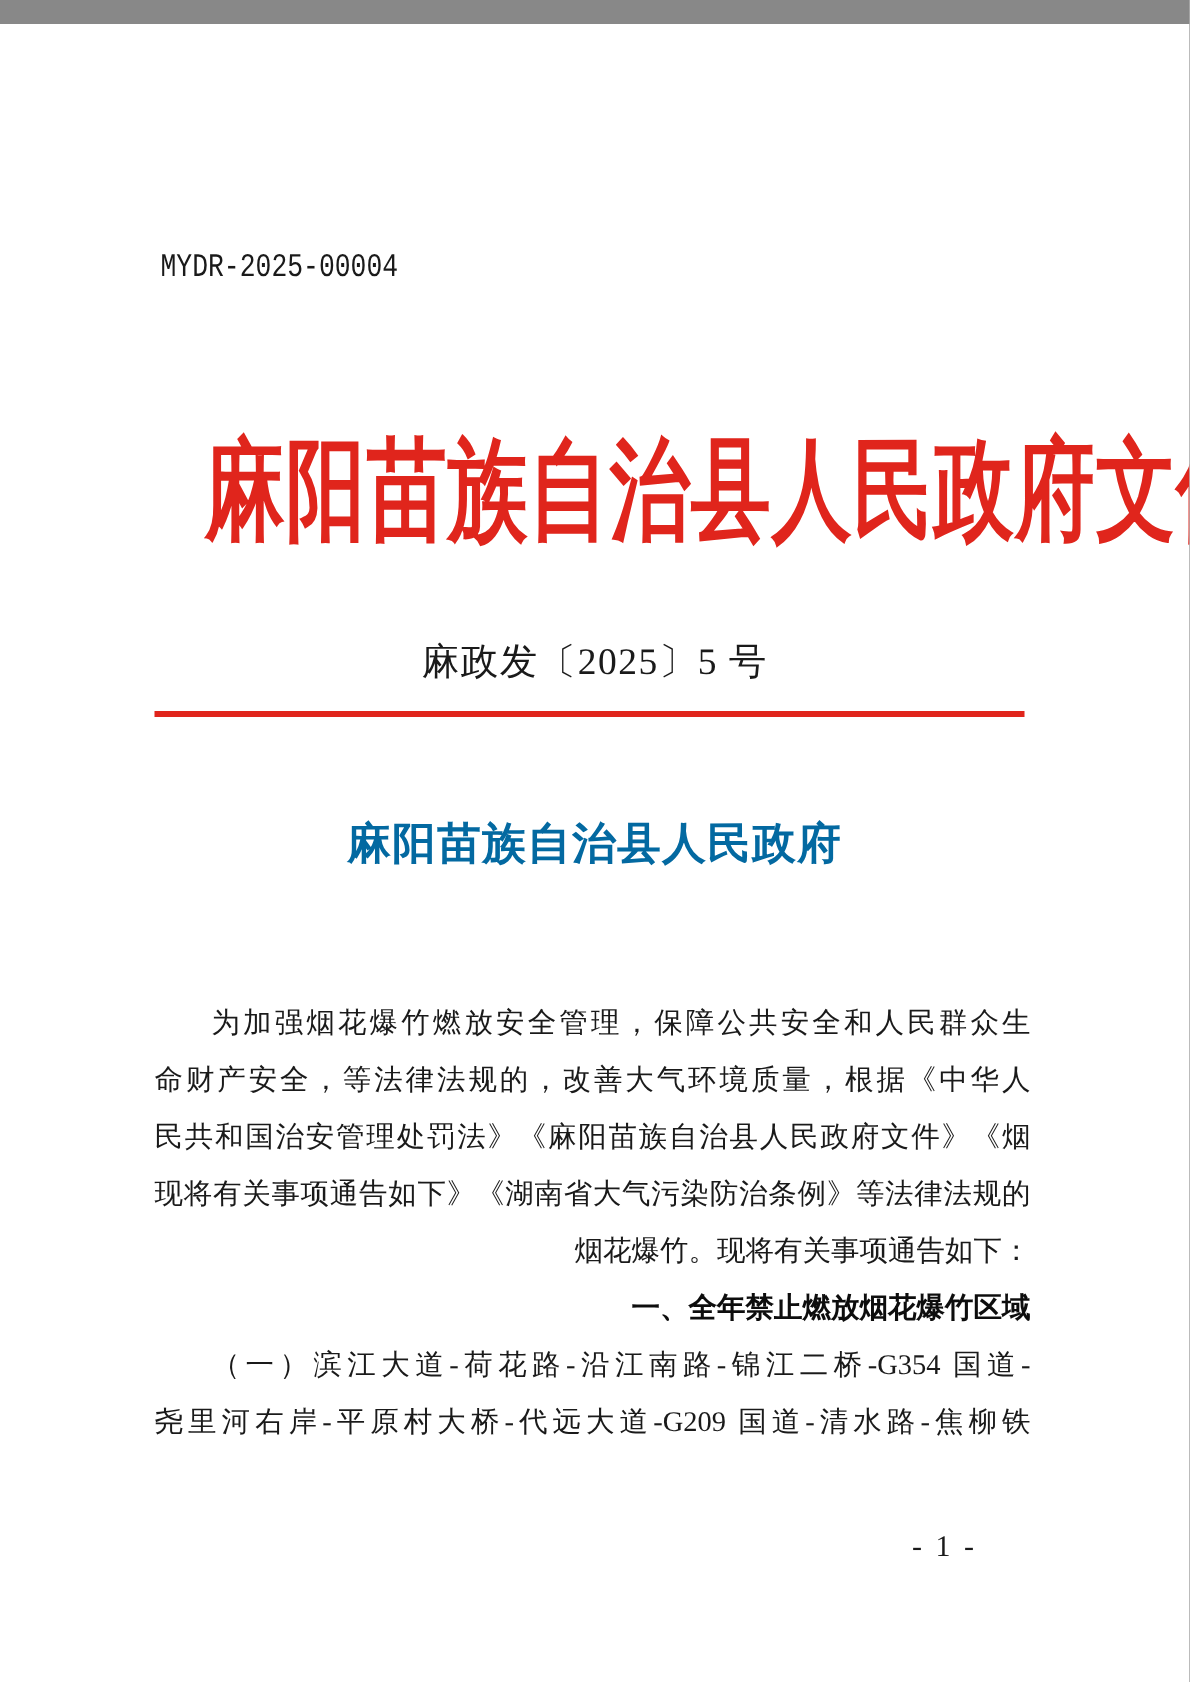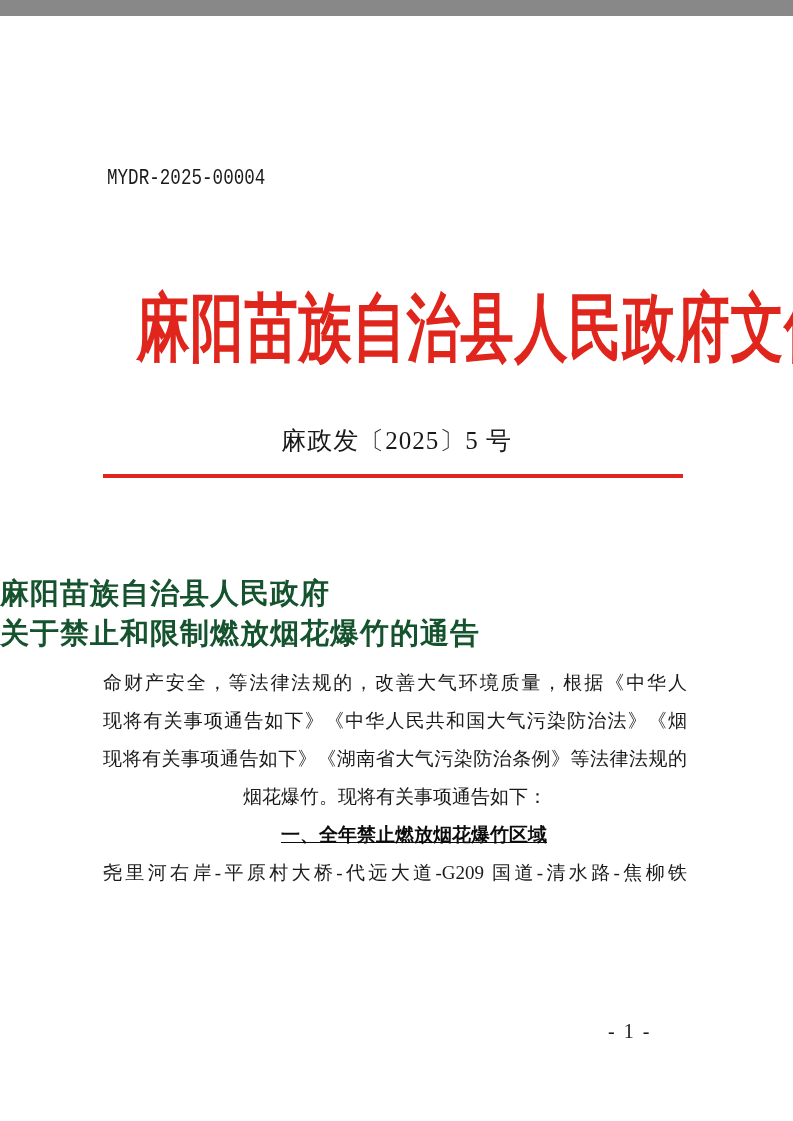--- a/index.html
+++ b/index.html
@@ -62,56 +62,56 @@
   .red-rule {
     position: absolute;
     top: 458px;
     left: 103px;
     width: 580px;
     height: 4px;
     background: #e0251c;
   }
   .doc-title {
     position: absolute;
-    top: 557px;
+    top: 527px;
     left: 0;
     width: 100%;
+    text-align: center;
     font-size: 29px;
     font-weight: bold;
     line-height: 40px;
-    color: #14532d;
+    color: #0369a1;
     letter-spacing: 1px;
   }
   .body-text {
     position: absolute;
     top: 648px;
     left: 103px;
     width: 584px;
   }
   .line {
     font-size: 19px;
     line-height: 38px;
     height: 38px;
     color: #1a1a1a;
-    text-align: center;
+    text-align: right;
     white-space: normal;
   }
   .line.indent {
     text-indent: 2em;
   }
   .line.fill {
     text-align: justify;
     text-align-last: justify;
   }
   .line.section-heading {
     font-family: "Liberation Sans", "DejaVu Sans", sans-serif;
     font-weight: bold;
     font-size: 19px;
     color: #0d0d0d;
-    text-decoration: underline;
   }
   .page-number {
     position: absolute;
     top: 1004px;
     left: 608px;
     font-size: 20px;
     letter-spacing: 2px;
     color: #1a1a1a;
   }
 </style>
@@ -127,27 +127,28 @@
   <div class="red-title">
     <span class="red-title-inner">麻阳苗族自治县人民政府文件</span>
   </div>
 
   <div class="doc-number">麻政发〔2025〕5 号</div>
 
   <div class="red-rule"></div>
 
   <div class="doc-title">
     <div class="doc-title-line">麻阳苗族自治县人民政府</div>
-    <div class="doc-title-line">关于禁止和限制燃放烟花爆竹的通告</div>
   </div>
 
   <div class="body-text">
+    <div class="line indent fill">为加强烟花爆竹燃放安全管理，保障公共安全和人民群众生</div>
     <div class="line fill">命财产安全，等法律法规的，改善大气环境质量，根据《中华人</div>
-    <div class="line fill">现将有关事项通告如下》《中华人民共和国大气污染防治法》《烟</div>
+    <div class="line fill">民共和国治安管理处罚法》《麻阳苗族自治县人民政府文件》《烟</div>
     <div class="line fill">现将有关事项通告如下》《湖南省大气污染防治条例》等法律法规的</div>
     <div class="line">烟花爆竹。现将有关事项通告如下：</div>
     <div class="line indent section-heading">一、全年禁止燃放烟花爆竹区域</div>
+    <div class="line indent fill">（一）滨江大道-荷花路-沿江南路-锦江二桥-G354 国道-</div>
     <div class="line fill">尧里河右岸-平原村大桥-代远大道-G209 国道-清水路-焦柳铁</div>
   </div>
 
   <div class="page-number">- 1 -</div>
 
 </div>
 
 </body></html>

